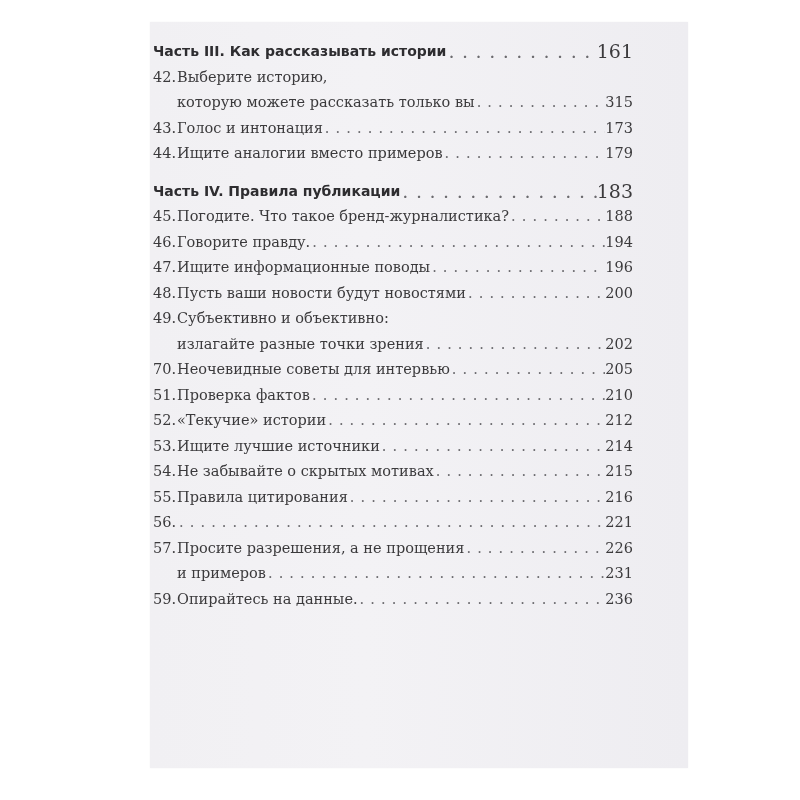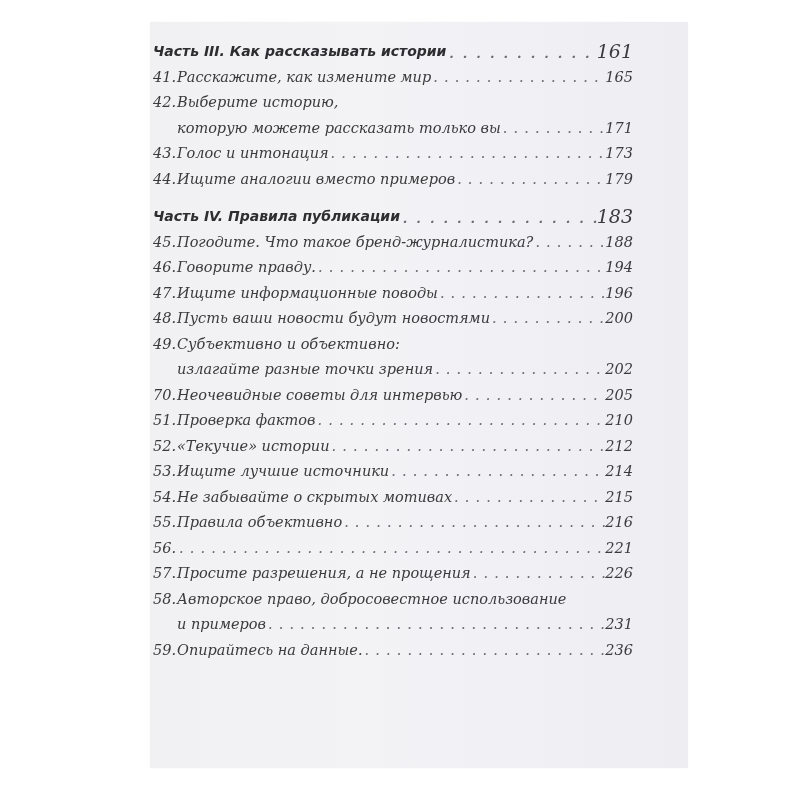--- a/index.html
+++ b/index.html
@@ -28,21 +28,20 @@
       font-size: 14.5px;
       color: #3b3a3c;
     }
     .row {
       position: relative;
       height: 25.5px;
       line-height: 25.5px;
       display: flex;
       align-items: center;
       white-space: nowrap;
-      font-style: italic;
     }
     .row.gap-before {
       margin-top: 12px;
     }
     .row .num {
       display: inline-block;
       width: 24px;
       flex: none;
     }
     .row .title {
@@ -88,35 +87,29 @@
 
 <div class="page">
   <div class="toc">
 
     <div class="row part">
       <span class="title">Часть III. Как рассказывать истории</span>
       <span class="leader"></span>
       <span class="page-num">161</span>
     </div>
 
-    <div class="row">
-      <span class="num">41.</span>
-      <span class="title">Расскажите, как измените мир</span>
-      <span class="leader"></span>
-      <span class="page-num">165</span>
-    </div>
 
     <div class="row">
       <span class="num">42.</span>
       <span class="title">Выберите историю,</span>
     </div>
     <div class="row indent">
       <span class="title">которую можете рассказать только вы</span>
       <span class="leader"></span>
-      <span class="page-num">171</span>
+      <span class="page-num">315</span>
     </div>
 
     <div class="row">
       <span class="num">43.</span>
       <span class="title">Голос и интонация</span>
       <span class="leader"></span>
       <span class="page-num">173</span>
     </div>
 
     <div class="row">
@@ -200,42 +193,38 @@
 
     <div class="row">
       <span class="num">54.</span>
       <span class="title">Не забывайте о скрытых мотивах</span>
       <span class="leader"></span>
       <span class="page-num">215</span>
     </div>
 
     <div class="row">
       <span class="num">55.</span>
-      <span class="title">Правила объективно</span>
+      <span class="title">Правила цитирования</span>
       <span class="leader"></span>
       <span class="page-num">216</span>
     </div>
 
     <div class="row">
       <span class="num">56.</span>
       <span class="leader"></span>
       <span class="page-num">221</span>
     </div>
 
     <div class="row">
       <span class="num">57.</span>
       <span class="title">Просите разрешения, а не прощения</span>
       <span class="leader"></span>
       <span class="page-num">226</span>
     </div>
 
-    <div class="row">
-      <span class="num">58.</span>
-      <span class="title">Авторское право, добросовестное использование</span>
-    </div>
     <div class="row indent">
       <span class="title">и примеров</span>
       <span class="leader"></span>
       <span class="page-num">231</span>
     </div>
 
     <div class="row">
       <span class="num">59.</span>
       <span class="title">Опирайтесь на данные.</span>
       <span class="leader"></span>

